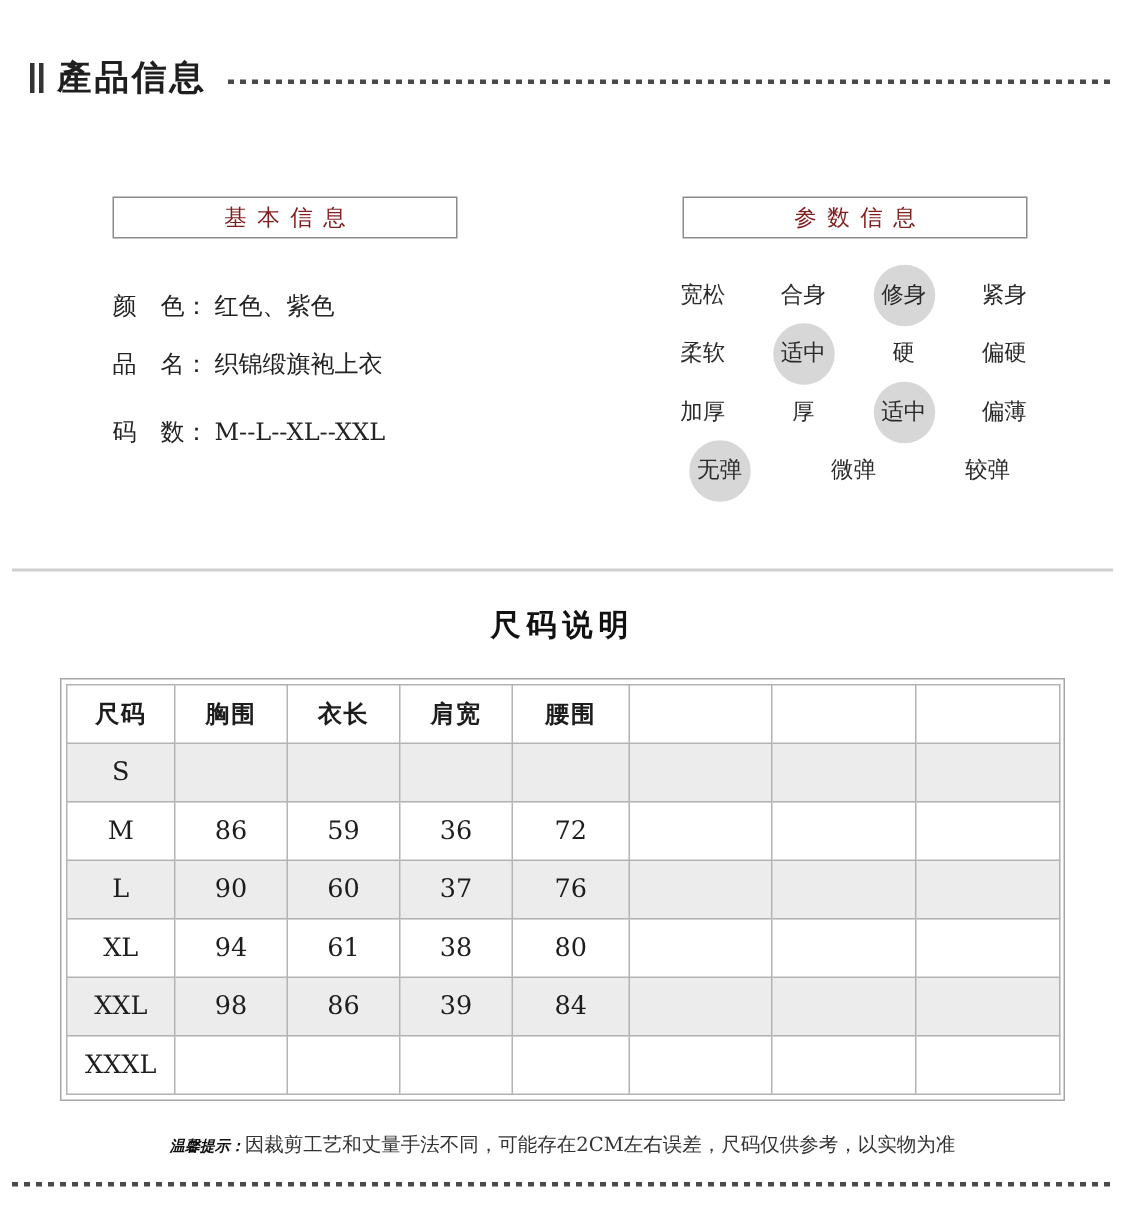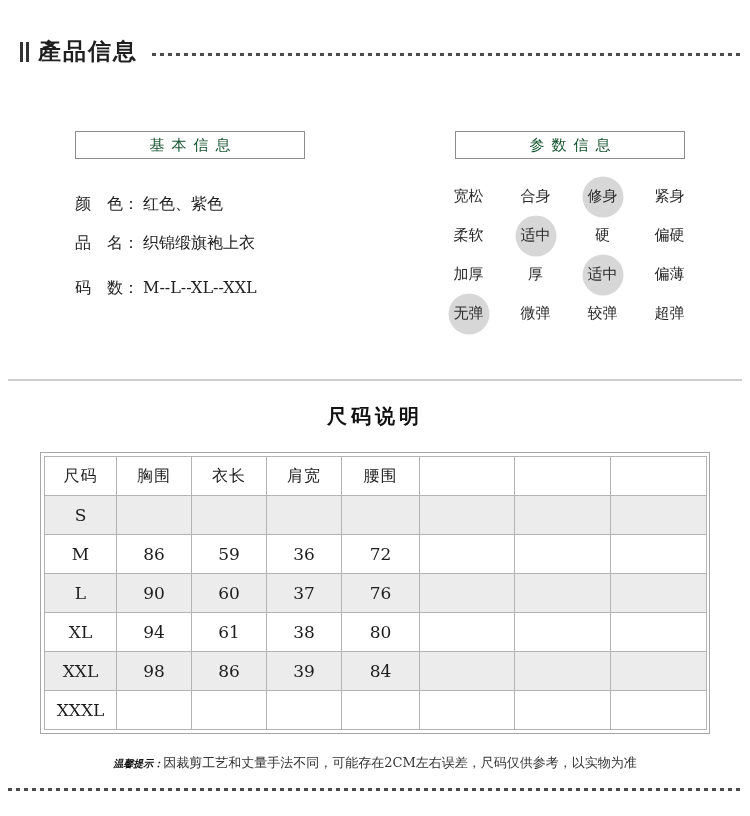--- a/index.html
+++ b/index.html
@@ -22,21 +22,21 @@
   }
   .header .dashed-line { flex: 1; margin-left: 14px; margin-top: 5px; }
 
   
   .info-section { display: flex; margin-top: 64px; padding-left: 40px; }
   .basic-col { width: 360px; }
   .param-col { width: 274px; }
 
   .box-header {
     width: 230px; border: 1px solid #8c8c8c; text-align: center;
-    font-size: 15px; letter-spacing: 7px; padding: 4px 0 3px 7px; color: #14532d;
+    font-size: 15px; letter-spacing: 7px; padding: 4px 0 3px 7px; color: #7f1d1d;
   }
   .basic-col .box-header { margin-left: 35px; }
   .param-col .box-header { margin-left: 55px; font-family: Liberation Serif, serif; }
 
   .info-rows { margin-left: 35px; margin-top: 34px; }
   .info-row { font-size: 16px; height: 22px; line-height: 22px; margin-bottom: 17px; white-space: nowrap; }
   .info-row:last-child { margin-top: 23px; }
   .info-label { color: #222; }
   .info-value { margin-left: 4px; color: #222; }
   .info-label2 { margin-left: 34px; }
@@ -58,21 +58,21 @@
   
   .section-divider { margin: 46px 8px 0 8px; height: 2px; background: #cfcfcf; }
 
   
   .size-title { text-align: center; margin-top: 22px; font-size: 20px; font-weight: bold; letter-spacing: 4px; color: #111; }
   .table-wrap { width: 670px; margin: 22px auto 0 auto; border: 1px solid #a6a6a6; padding: 3px; }
   table.size-table { width: 100%; border-collapse: collapse; table-layout: fixed; }
   .size-table th, .size-table td {
     border: 1px solid #b3b3b3; height: 39px; text-align: center; vertical-align: middle;
   }
-  .size-table th { font-size: 16px; font-weight: normal; letter-spacing: 1px; background: #fff; color: #1d1d1d; }
+  .size-table th { font-size: 16px; font-weight: bold; letter-spacing: 1px; background: #fff; color: #1d1d1d; }
   .size-table td { font-size: 17px; color: #1d1d1d; }
   .size-table tbody tr:nth-child(odd) td { background: #ececec; }
 
   
   .tip { text-align: center; margin-top: 20px; font-size: 13px; color: #333; white-space: nowrap; }
   .tip-label { font-weight: bold; font-size: 10px; color: #111; font-style: italic; }
   .bottom-dashed { margin: 16px 8px 0 8px; }
 </style>
 </head>
 <body>
@@ -123,21 +123,20 @@
         <div class="param-row">
           <div class="param-cell"><span class="opt">加厚</span></div>
           <div class="param-cell"><span class="opt">厚</span></div>
           <div class="param-cell selected"><span class="opt">适中</span></div>
           <div class="param-cell"><span class="opt">偏薄</span></div>
         </div>
         <div class="param-row">
           <div class="param-cell selected"><span class="opt">无弹</span></div>
           <div class="param-cell"><span class="opt">微弹</span></div>
           <div class="param-cell"><span class="opt">较弹</span></div>
-          <div class="param-cell"><span class="opt">超弹</span></div>
         </div>
       </div>
     </div>
 
   </div>
 
   <div class="section-divider"></div>
 
   <div class="size-title">尺码说明</div>
 

